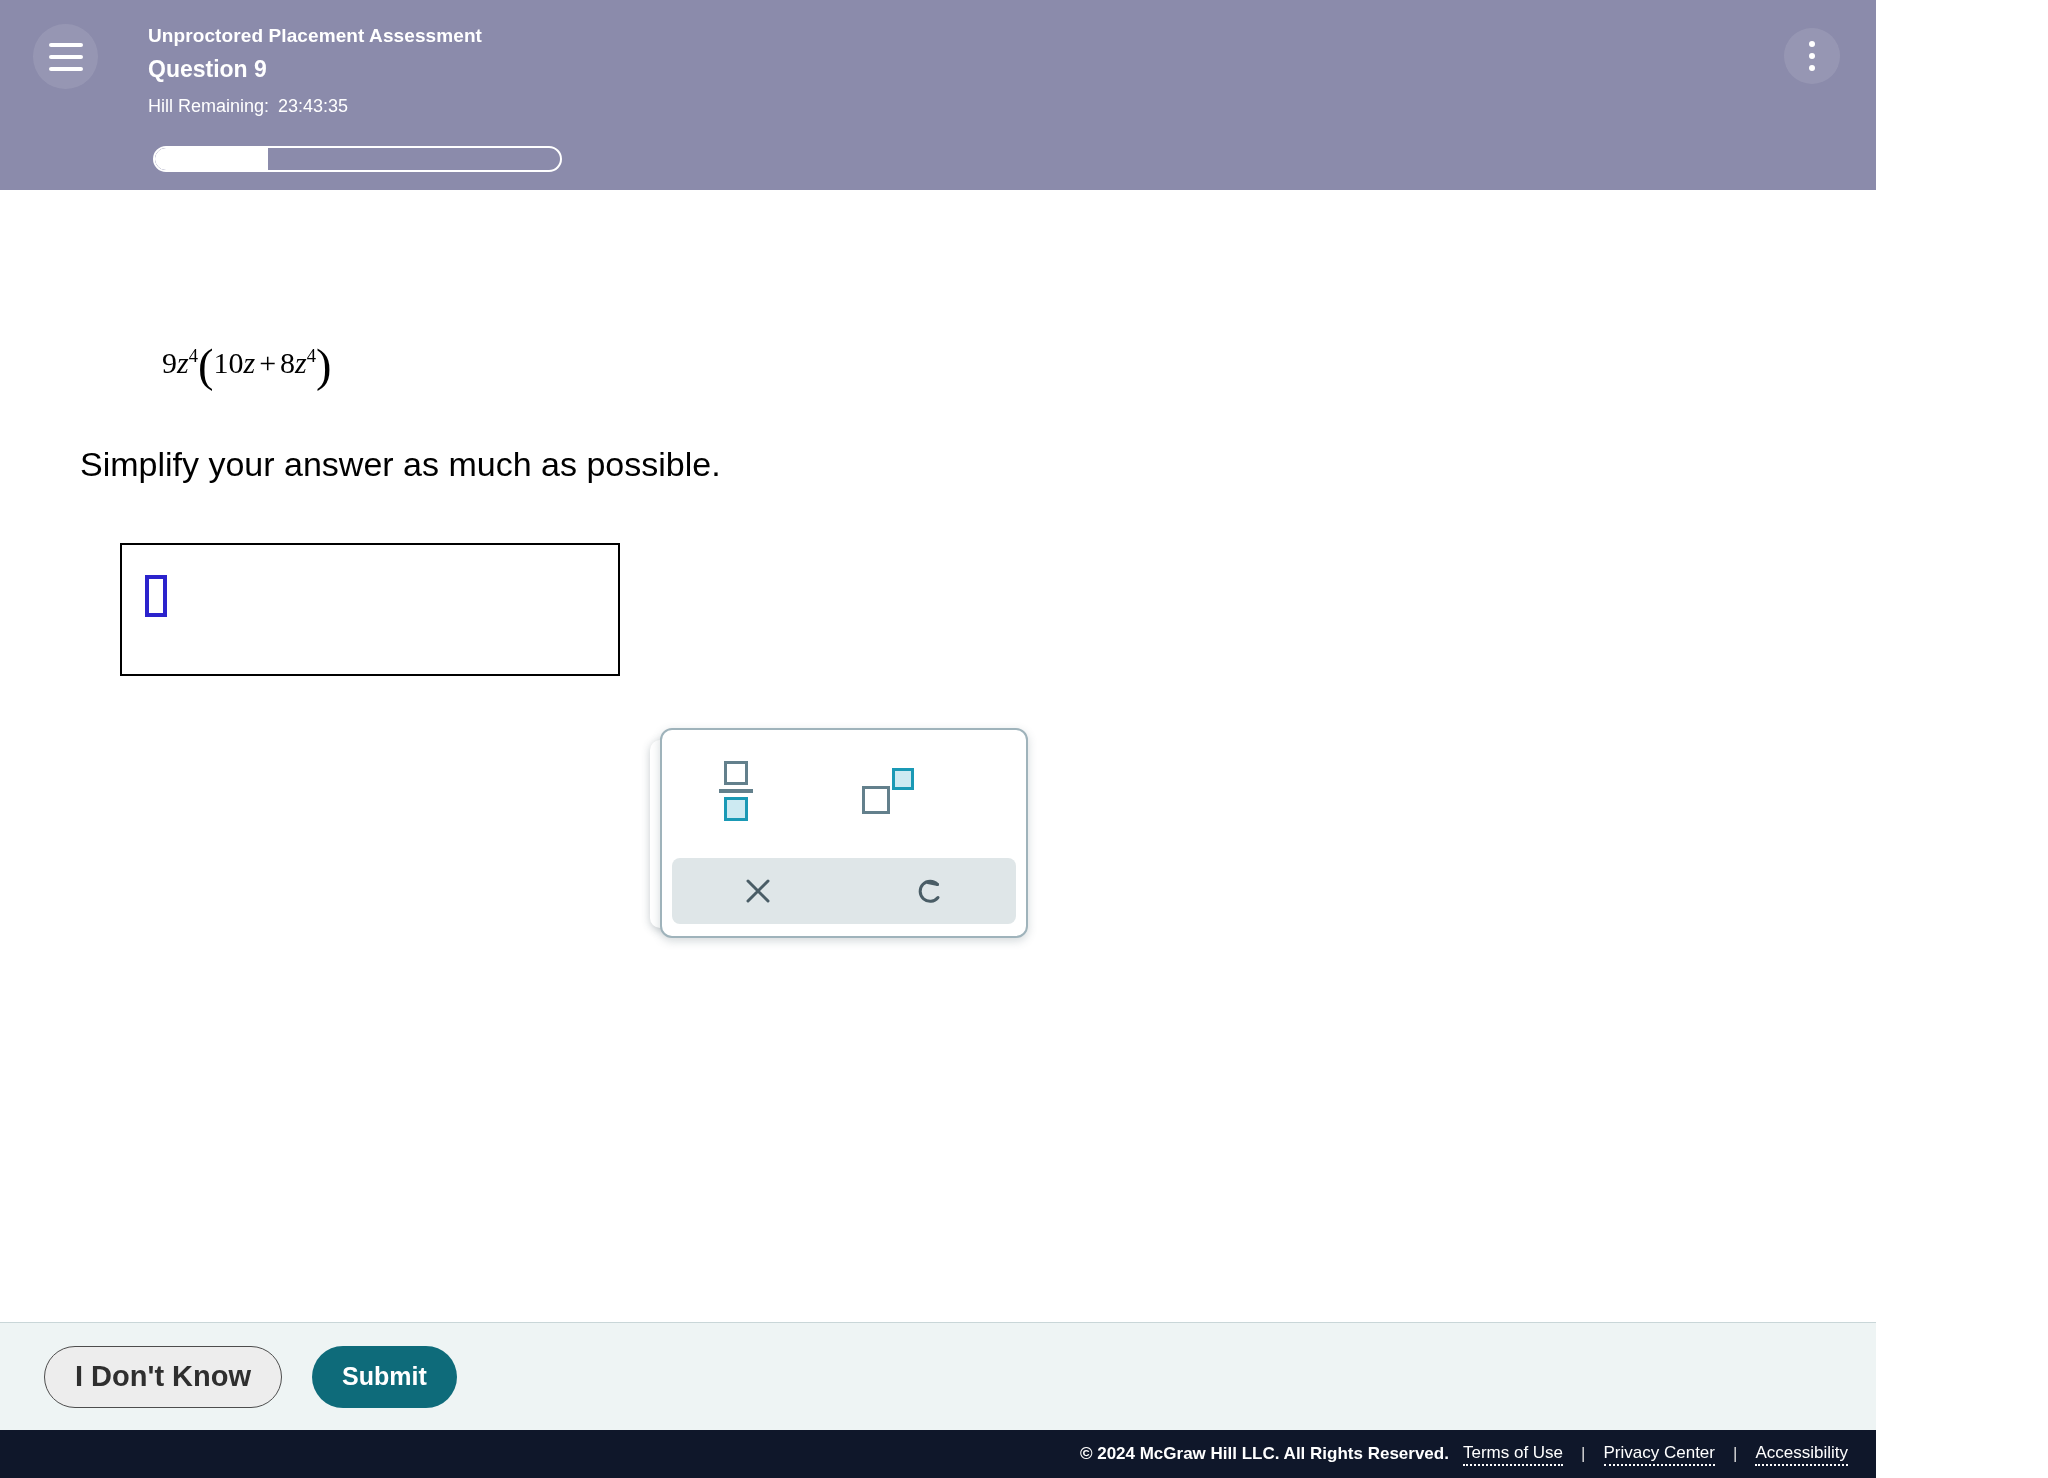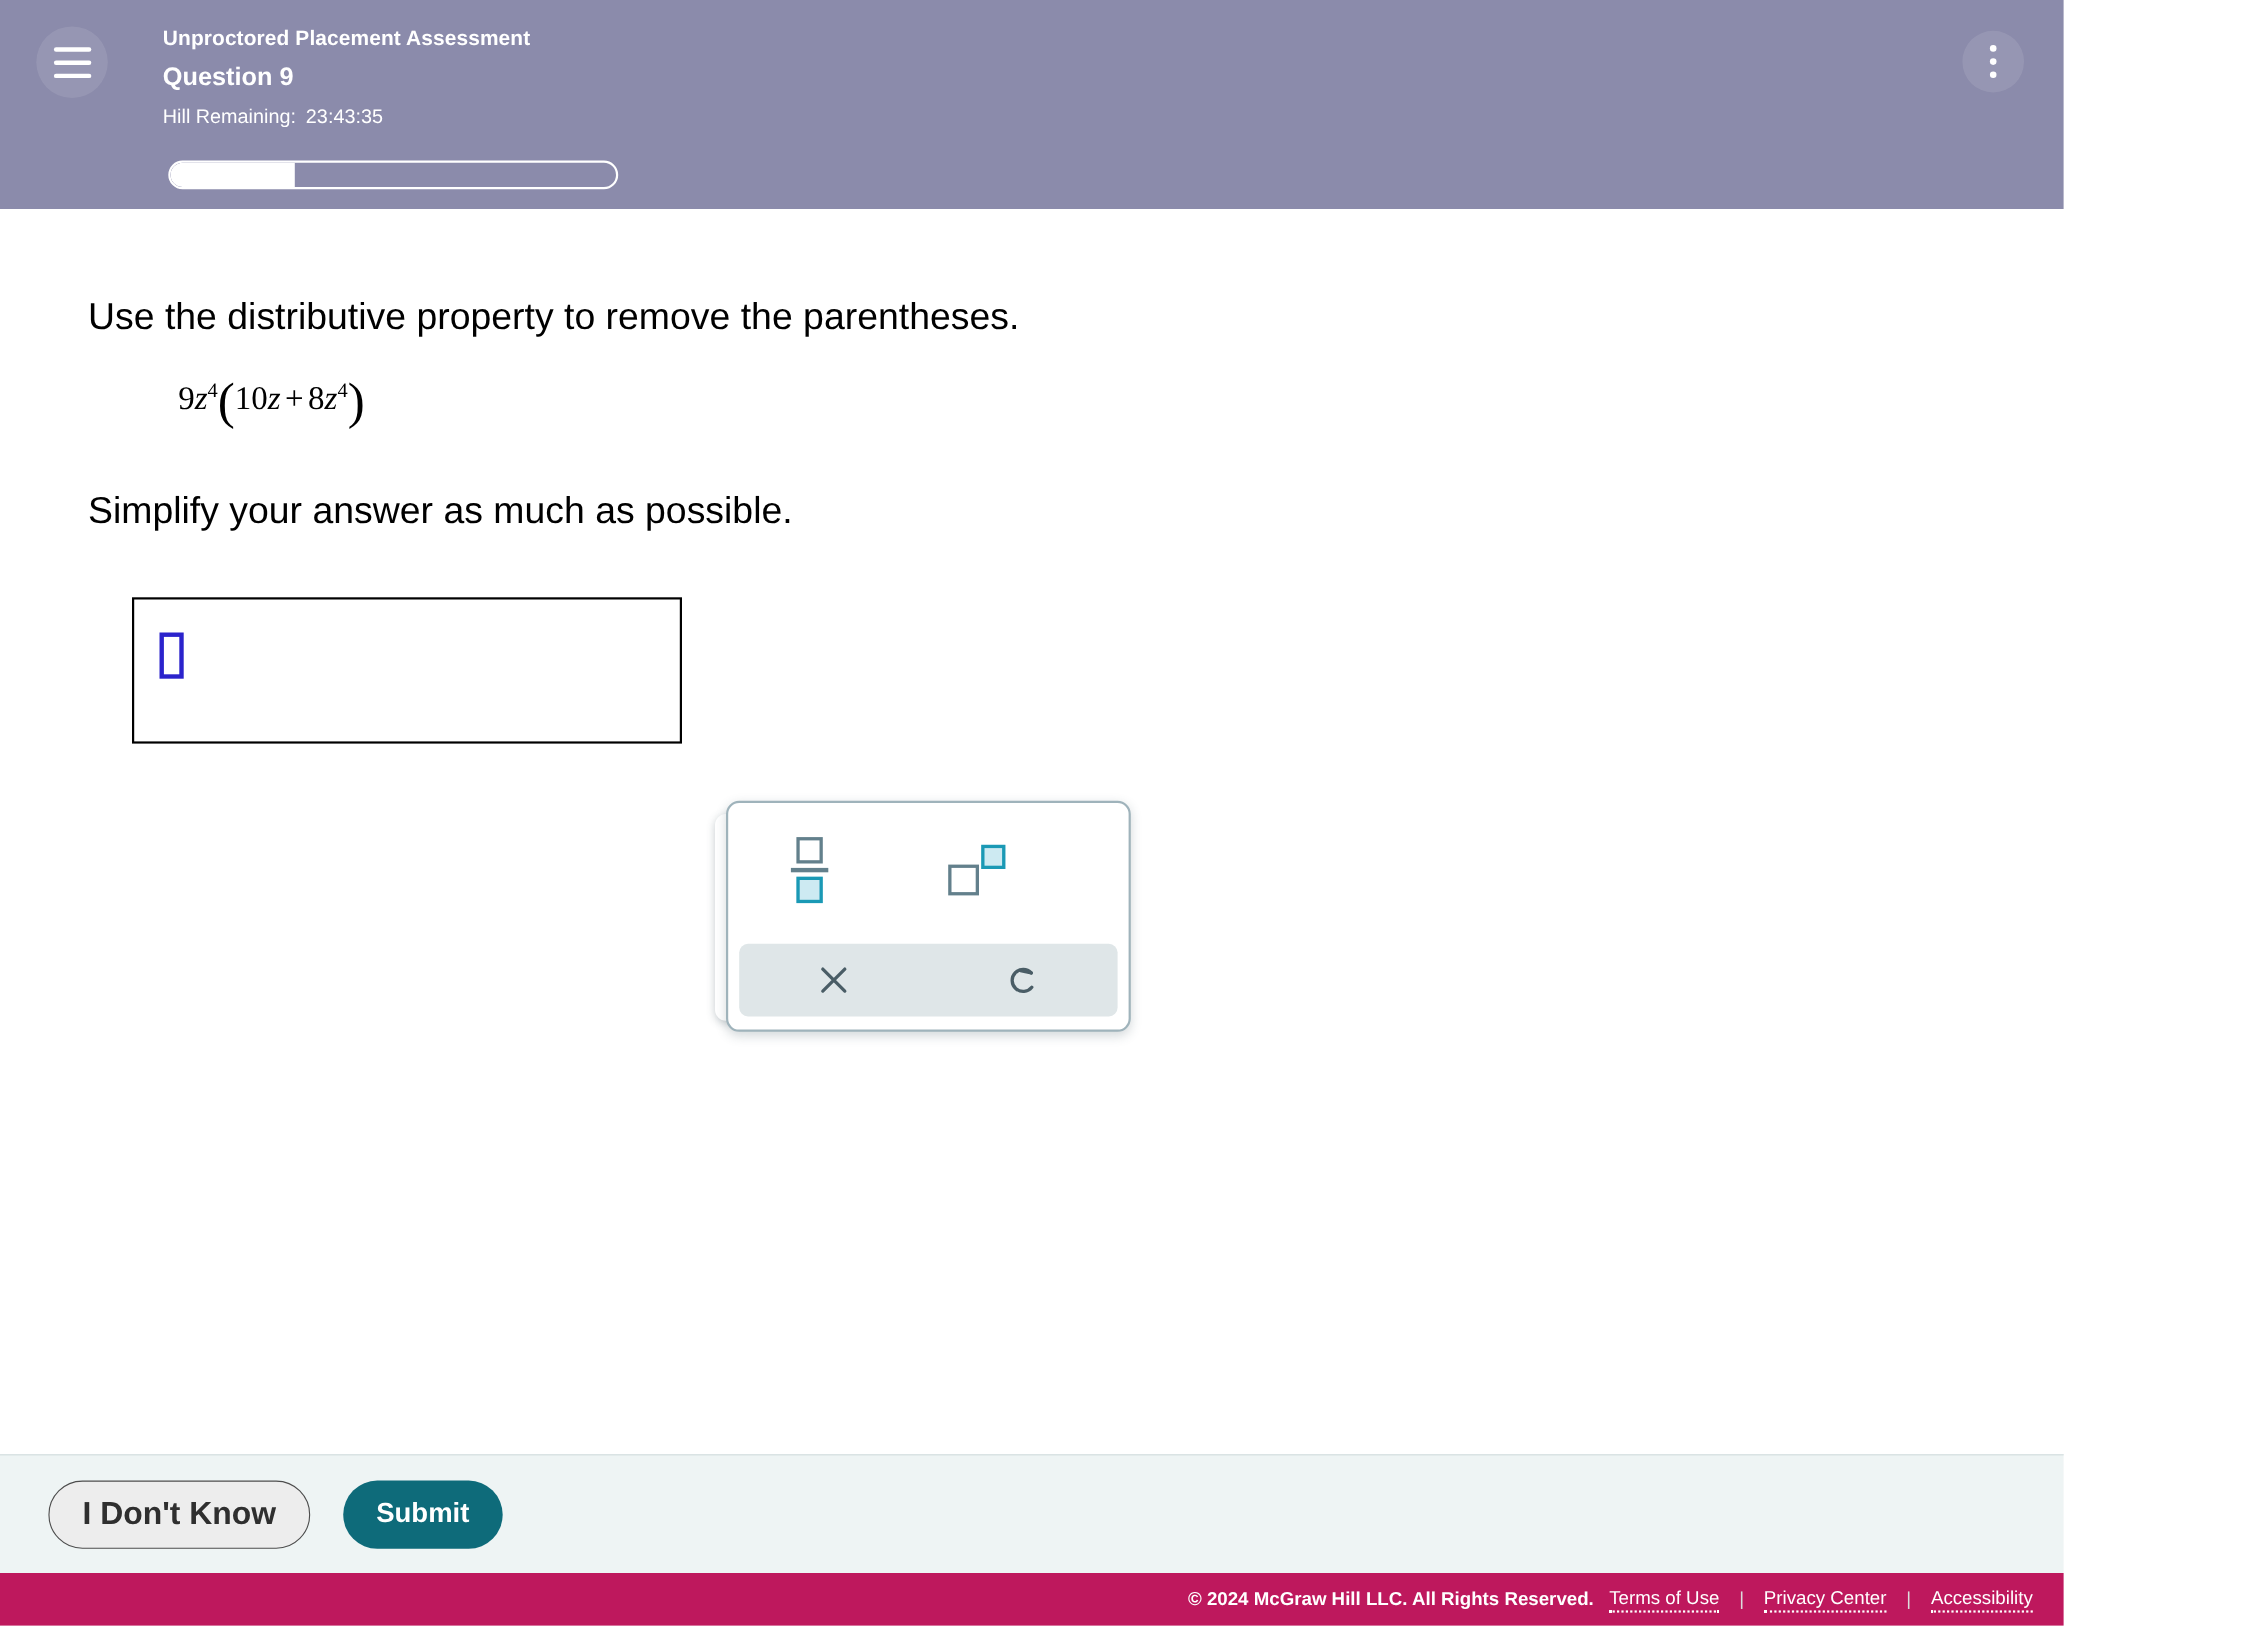--- a/index.html
+++ b/index.html
@@ -323,21 +323,21 @@
     font-weight: bold;
     cursor: pointer;
     display: flex;
     align-items: center;
   }
 
   
   .copyright {
     flex: 0 0 auto;
     height: 48px;
-    background: #be185d;
+    background: #0f172a;
     display: flex;
     align-items: center;
     justify-content: flex-end;
     padding-right: 28px;
     gap: 0;
     color: #ffffff;
     font-size: 17px;
   }
   .cr-text { font-weight: bold; margin-right: 14px; }
   .cr-link {
@@ -377,21 +377,20 @@
 
     <div class="kebab-btn">
       <i></i>
       <i></i>
       <i></i>
     </div>
   </div>
 
   <div class="main">
 
-    <div class="prompt-1">Use the distributive property to remove the parentheses.</div>
 
     <div class="math-expr">
       <span>9</span><span class="v">z</span><sup>4</sup><span class="paren">(</span><span>10</span><span class="v">z</span><span class="op">+</span><span>8</span><span class="v">z</span><sup>4</sup><span class="paren">)</span>
     </div>
 
     <div class="prompt-2">Simplify your answer as much as possible.</div>
 
     <div class="answer-box">
       <div class="answer-cursor"></div>
     </div>

